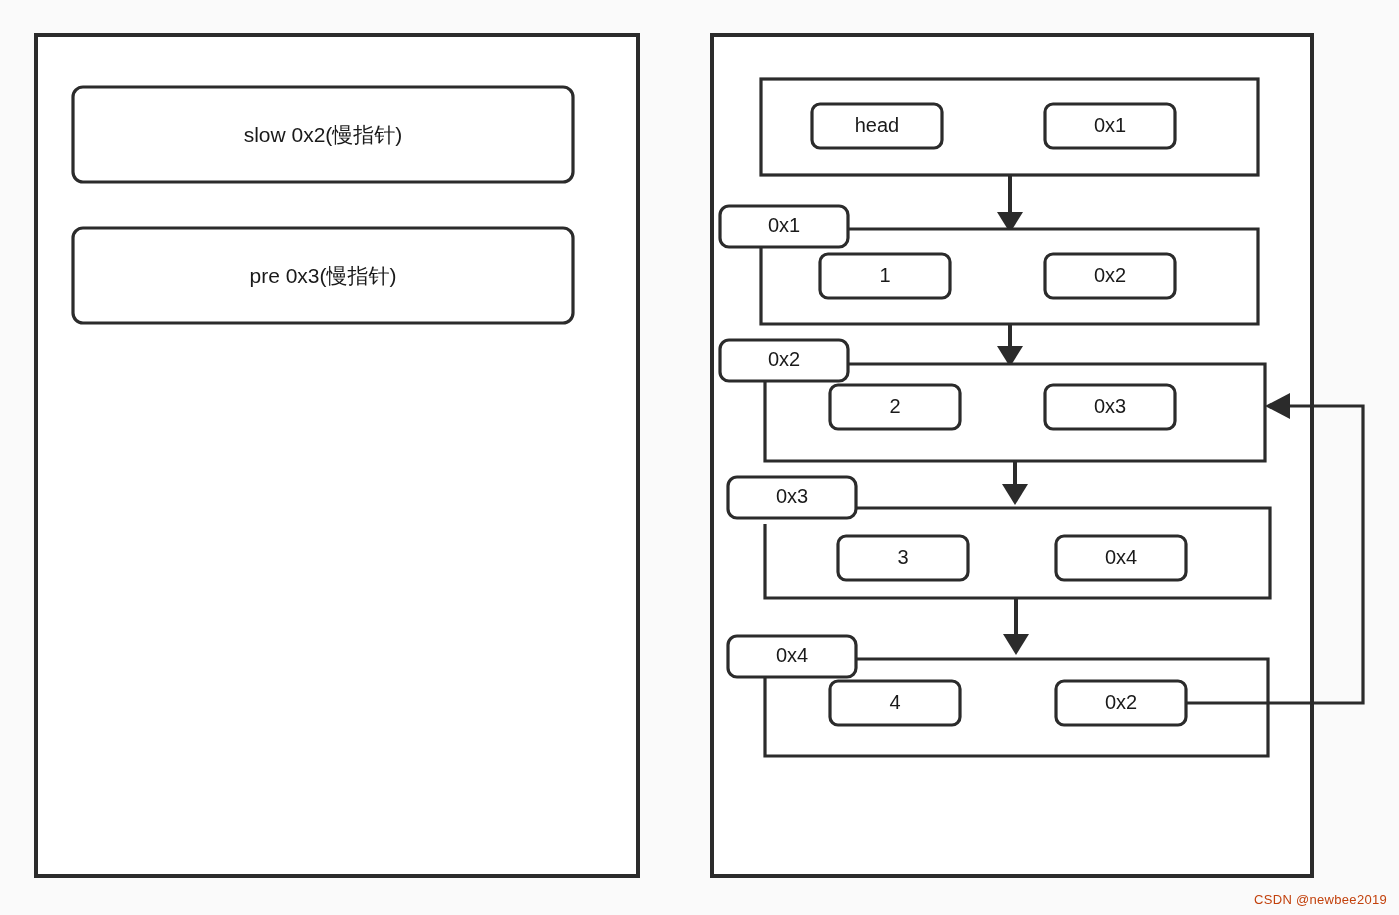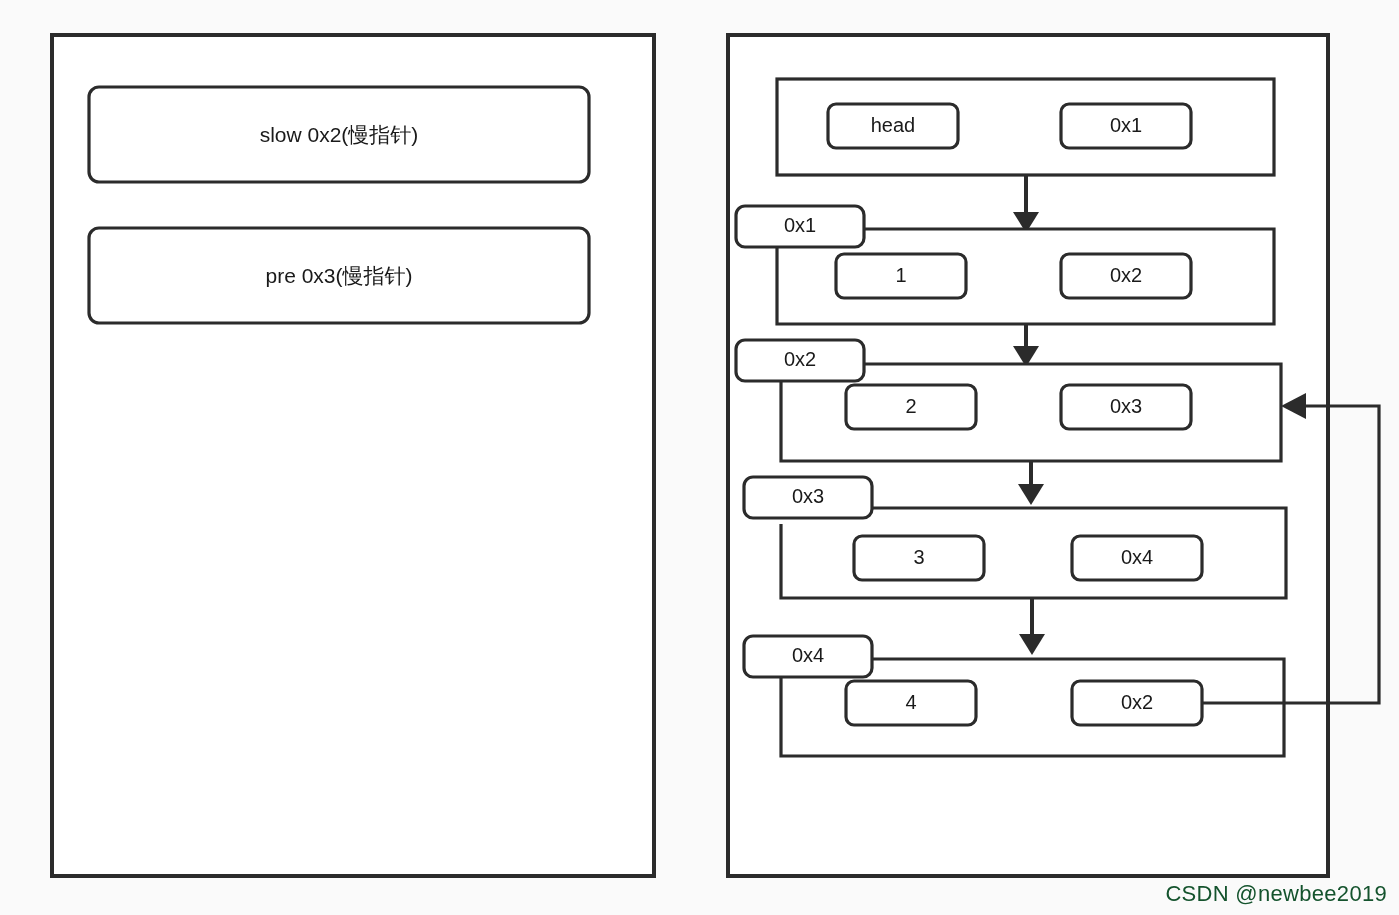--- a/index.html
+++ b/index.html
@@ -9,21 +9,21 @@
   }
   body {
     width: 1399px;
     height: 915px;
     font-family: "Liberation Sans", "DejaVu Sans", sans-serif;
     overflow: hidden;
     position: relative;
   }
   #diagram-root {
     position: absolute;
-    left: 16px;
+    left: 0;
     top: 0;
     width: 1172px;
     height: 915px;
   }
   svg { display: block; }
   .panel-border {
     fill: #ffffff;
     stroke: #2b2b2b;
     stroke-width: 4;
   }
@@ -70,22 +70,22 @@
     dominant-baseline: middle;
   }
   .lbl-left-panel {
     font-size: 21px;
   }
   .watermark {
     position: absolute;
     right: 12px;
     bottom: 8px;
     font-family: "Liberation Sans", "DejaVu Sans", sans-serif;
-    font-size: 22px;
-    color: #14532d;
+    font-size: 13px;
+    color: #c2410c;
     letter-spacing: 0.3px;
     white-space: nowrap;
   }
 </style>
 </head>
 <body>
 
 <div id="diagram-root">
 <svg width="1399" height="915" viewBox="0 0 1399 915" xmlns="http://www.w3.org/2000/svg">
 

